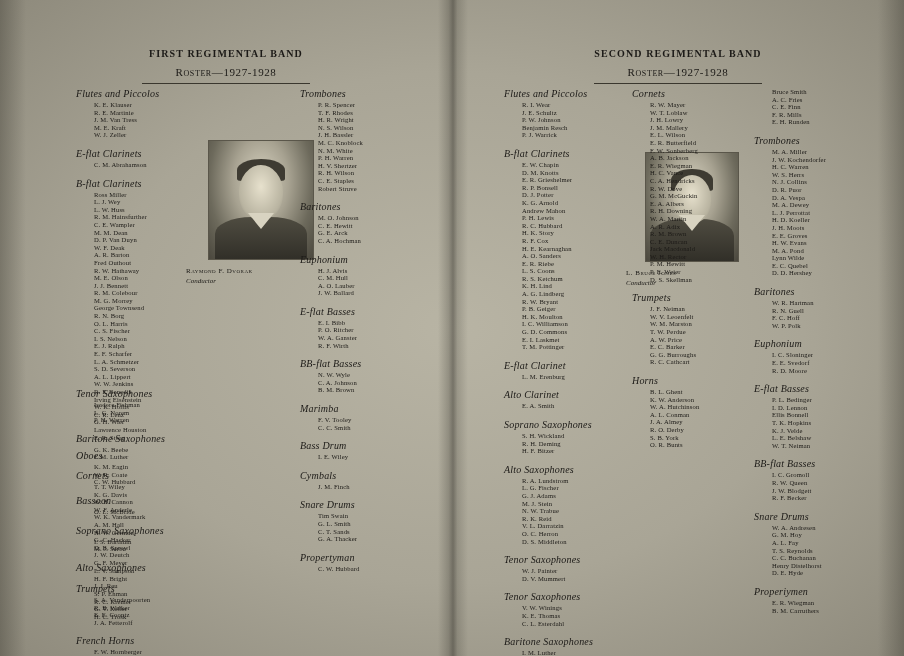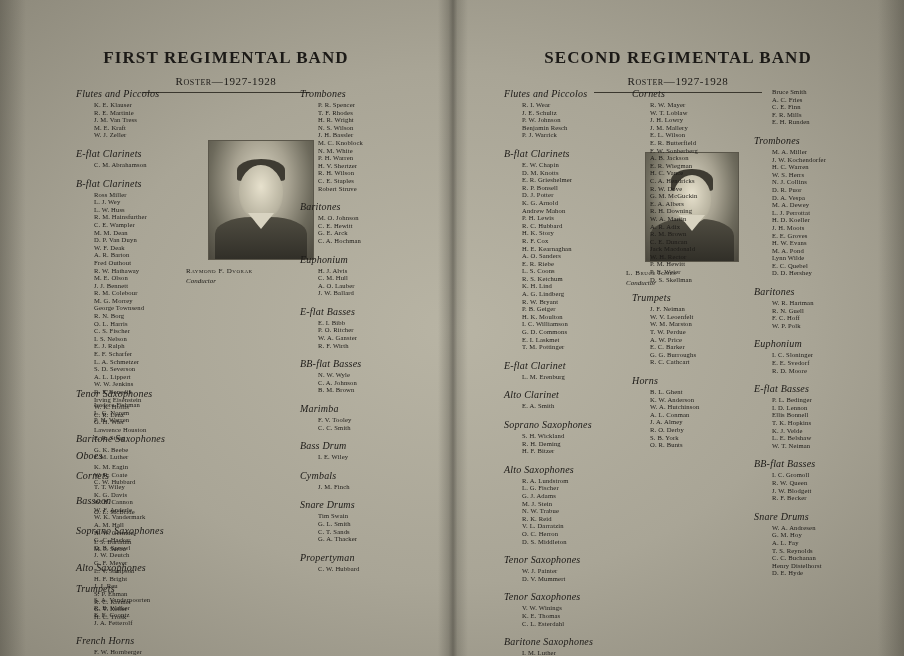--- a/index.html
+++ b/index.html
@@ -38,21 +38,21 @@
     position:absolute;top:0;width:452px;height:656px;
   }
   .leaf.left{left:0;}
   .leaf.right{left:452px;}
 
   .head{
     text-align:center;
     margin-top:48px;
   }
   .head .title{
-    font-size:17px;
+    font-size:10px;
     letter-spacing:1.1px;
     font-weight:bold;
     font-variant:small-caps;
     text-transform:uppercase;
   }
   .head .sub{
     font-size:11px;
     letter-spacing:0.6px;
     margin-top:7px;
     font-variant:small-caps;
@@ -658,20 +658,27 @@
             <ul>
               <li>W. A. Andresen</li>
               <li>G. M. Hoy</li>
               <li>A. L. Fay</li>
               <li>T. S. Reynolds</li>
               <li>C. C. Buchanan</li>
               <li>Henry Distelhorst</li>
               <li>D. E. Hyde</li>
             </ul>
           </div>
+          <div class="grp">
+            <div class="gt">Properiymen</div>
+            <ul>
+              <li>E. R. Wiegman</li>
+              <li>B. M. Carruthers</li>
+            </ul>
+          </div>
         </div>
     </div>
   </div>
 
   <div class="gutter"></div>
   <div class="edgeshade left"></div>
   <div class="edgeshade right"></div>
 </div>
 
 </body></html>

